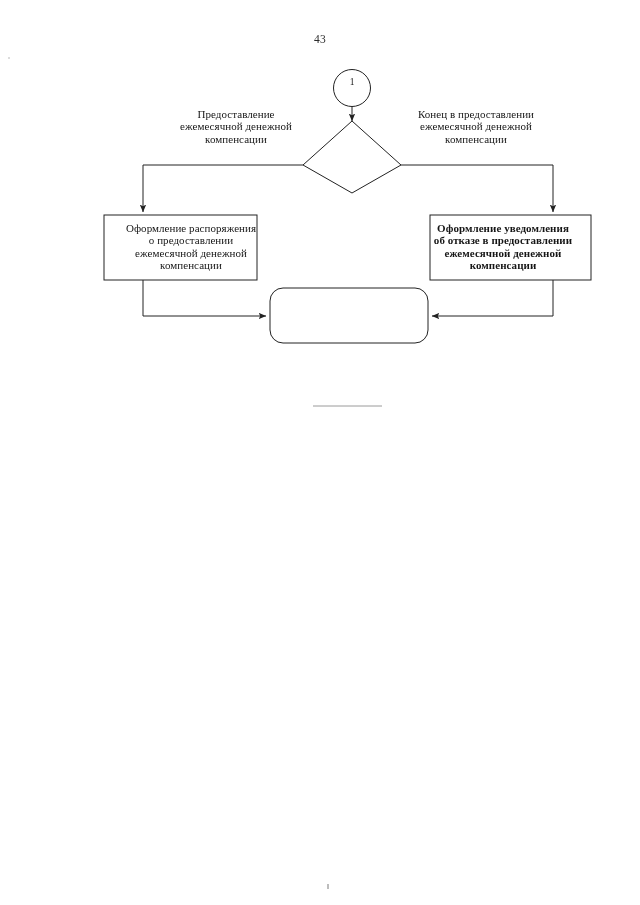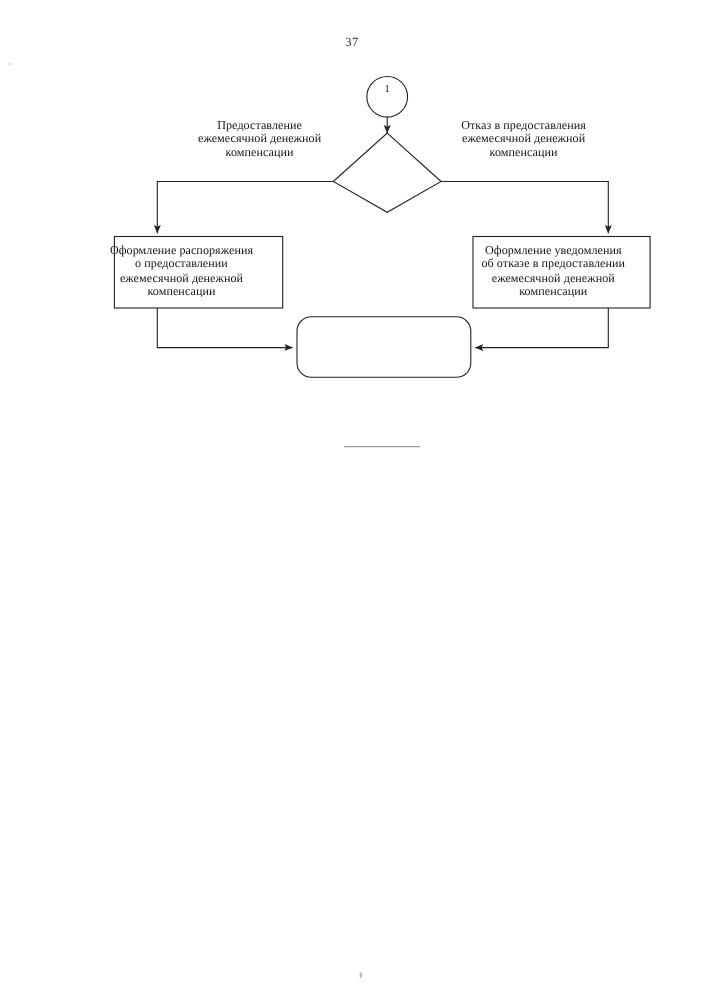--- a/index.html
+++ b/index.html
@@ -60,28 +60,29 @@
     top: 108px;
     width: 146px;
   }
   .label-right {
     left: 396px;
     top: 108px;
     width: 160px;
   }
 
   .box-left-text {
-    left: 90px;
+    left: 116px;
     top: 222px;
     width: 150px;
   }
   .box-right-text {
     left: 432px;
     top: 222px;
     width: 142px;
+    font-weight: bold;
   }
   .end-text {
     left: 272px;
     top: 293px;
     width: 155px;
   }
 
   .node-token {
     position: absolute;
     left: 332px;
@@ -109,21 +110,21 @@
     width: 2px;
     height: 2px;
     background: #dcdcdc;
   }
 </style>
 </head>
 <body>
 
 <div class="page">
 
-  <div class="page-number">37</div>
+  <div class="page-number">43</div>
 
   <svg class="diagram" viewBox="0 0 640 905">
     <defs>
       <marker id="arrow" markerWidth="9" markerHeight="9" refX="7.4" refY="3.2" orient="auto" markerUnits="userSpaceOnUse">
         <path d="M0,0 L7.6,3.2 L0,6.4 L1.6,3.2 Z" fill="#222222"></path>
       </marker>
     </defs>
 
     <circle cx="352" cy="88" r="18.5" fill="#ffffff" stroke="#222222" stroke-width="1"></circle>
 
@@ -150,21 +151,21 @@
 
   <div class="node-token">1</div>
 
   <div class="txt label-left">
     <div>Предоставление</div>
     <div>ежемесячной денежной</div>
     <div>компенсации</div>
   </div>
 
   <div class="txt label-right">
-    <div>Отказ в предоставления</div>
+    <div>Конец в предоставлении</div>
     <div>ежемесячной денежной</div>
     <div>компенсации</div>
   </div>
 
   <div class="txt box-left-text">
     <div>Оформление распоряжения</div>
     <div>о предоставлении</div>
     <div>ежемесячной денежной</div>
     <div>компенсации</div>
   </div>

